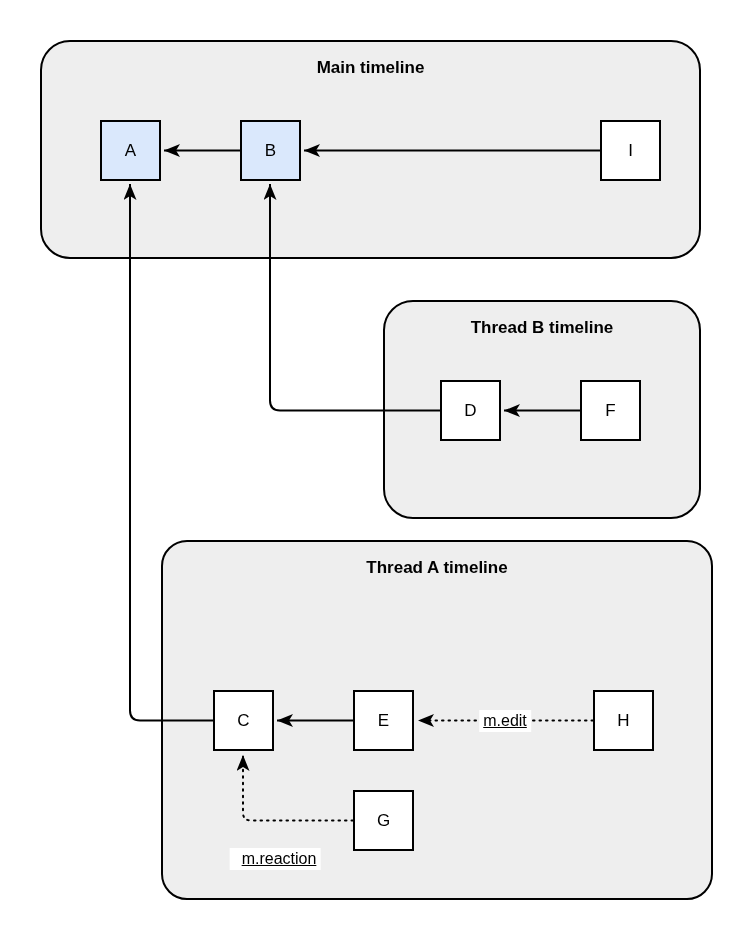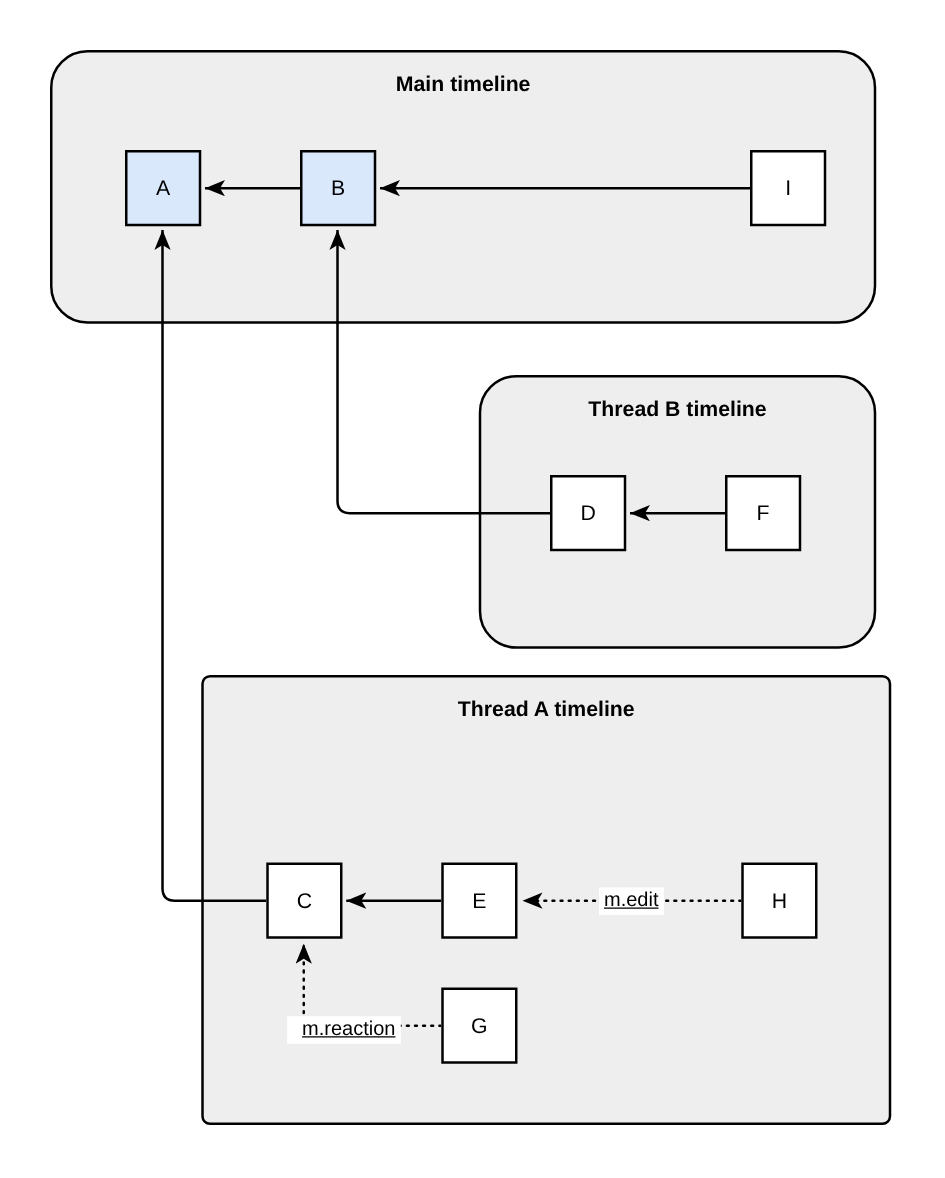--- a/index.html
+++ b/index.html
@@ -25,21 +25,21 @@
     position: absolute;
     width: 100%;
     top: 16px;
     text-align: center;
     font-weight: bold;
     font-size: 17px;
     color: #000000;
   }
   #container-main   { left: 40px;  top: 40px;  width: 661px; height: 219px; border-radius: 30px; }
   #container-thread-b { left: 383px; top: 300px; width: 318px; height: 219px; border-radius: 30px; }
-  #container-thread-a { left: 161px; top: 540px; width: 552px; height: 360px; border-radius: 7px; }
+  #container-thread-a { left: 161px; top: 540px; width: 552px; height: 360px; border-radius: 26px; }
 
   .node {
     position: absolute;
     width: 61px;
     height: 61px;
     box-sizing: border-box;
     background: #ffffff;
     border: 2px solid #000000;
     display: flex;
     align-items: center;
@@ -80,21 +80,21 @@
     transform: translate(-50%, -50%);
     background: #ffffff;
     padding: 2px 4px;
     font-size: 16px;
     color: #000000;
     z-index: 4;
     white-space: nowrap;
     text-decoration: underline;
   }
   #label-medit    { left: 505px; top: 721px; }
-  #label-mreaction{ left: 275px; top: 824px; padding-left: 12px; }
+  #label-mreaction{ left: 275px; top: 859px; padding-left: 12px; }
 </style>
 </head>
 <body>
 
 <div id="canvas">
 
   <div class="container" id="container-thread-b">
     <div class="container-title">Thread B timeline</div>
   </div>
 

